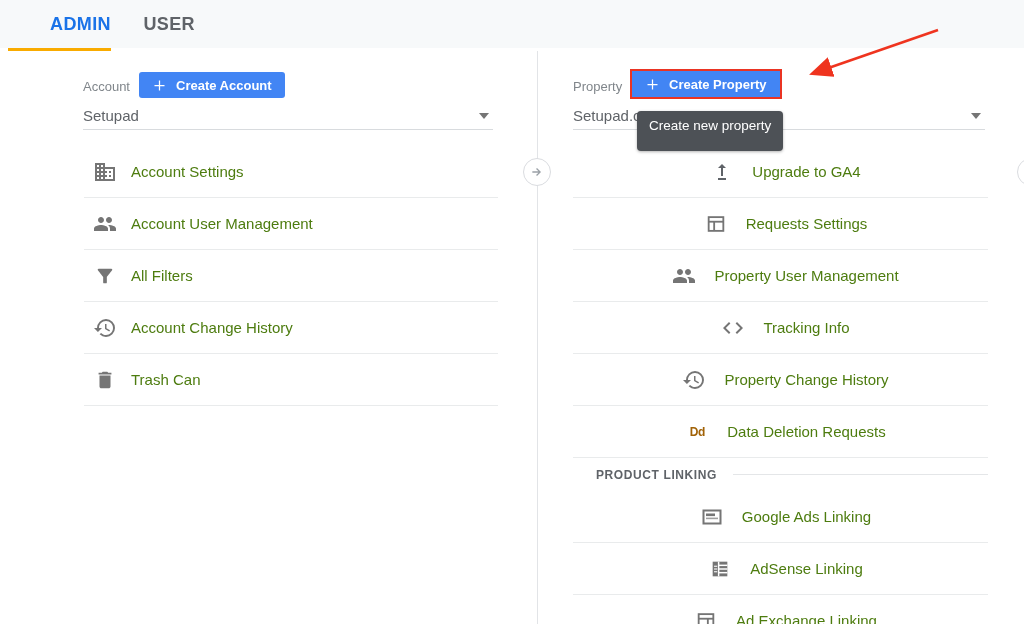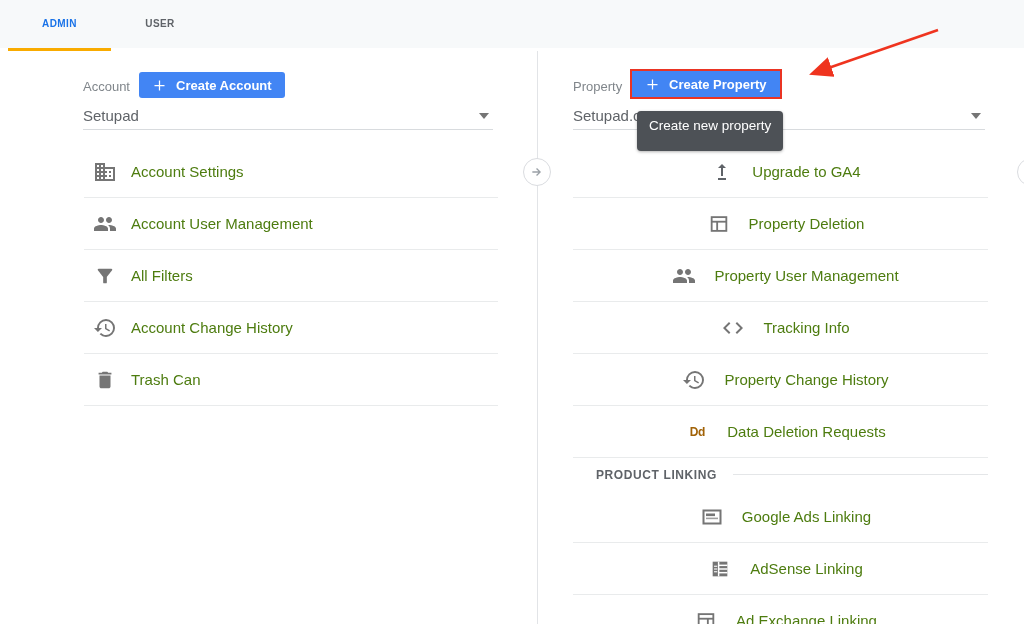--- a/index.html
+++ b/index.html
@@ -4,22 +4,22 @@
 <style>
   * { margin:0; padding:0; box-sizing:border-box; }
   body { background:#fff; font-family:"Liberation Sans", sans-serif; }
   #screen {
     position:relative; width:1024px; height:624px;
     background:#fff; overflow:hidden;
   }
 
   
   .topbar { position:absolute; left:0; top:0; width:1024px; height:48px; background:#f7f9fa; }
-  .tab { position:absolute; top:0; height:48px; line-height:48px; text-align:center;
-         font-size:10px; font-weight:700; letter-spacing:.4px; cursor:pointer; }
+  .tab { position:absolute; top:0; height:48px; line-height:48px; text-align:right;
+         font-size:18px; font-weight:700; letter-spacing:.4px; cursor:pointer; }
   .tab-admin { left:8px; width:103px; color:#1a73e8; }
   .tab-user  { left:125px; width:70px; color:#5f6368; }
   .tab-underline { position:absolute; left:8px; top:48px; width:103px; height:3px; background:#f9ab00; }
 
   
   .col-label { position:absolute; font-size:13px; color:#80868b; }
   .btn-blue {
     display:inline-flex; align-items:center; gap:9px;
     height:26px; padding:0 13px; background:#4285f4; color:#fff;
     border:none; border-radius:3px; font-size:13px; font-weight:700;
@@ -180,21 +180,21 @@
       <span class="ml">Upgrade to GA4</span>
     </div>
     <div class="menu-row">
       <span class="mi">
         <svg width="22" height="22" viewBox="0 0 24 24">
             <rect x="4" y="4.5" width="16" height="15" fill="none" stroke="#757575" stroke-width="2"></rect>
             <line x1="4" y1="9.5" x2="20" y2="9.5" stroke="#757575" stroke-width="2"></line>
             <line x1="10" y1="9.5" x2="10" y2="19.5" stroke="#757575" stroke-width="2"></line>
           </svg>
       </span>
-      <span class="ml">Property Deletion</span>
+      <span class="ml">Requests Settings</span>
     </div>
     <div class="menu-row">
       <span class="mi">
         <svg width="24" height="24" viewBox="0 0 24 24">
             <path fill="#757575" d="M16 11c1.66 0 2.99-1.34 2.99-3S17.66 5 16 5s-3 1.34-3 3 1.34 3 3 3zm-8 0c1.66 0 2.99-1.34 2.99-3S9.66 5 8 5 5 6.34 5 8s1.34 3 3 3zm0 2c-2.33 0-7 1.17-7 3.5V19h14v-2.5c0-2.33-4.67-3.5-7-3.5zm8 0c-.29 0-.62.02-.97.05 1.16.84 1.97 1.97 1.97 3.45V19h6v-2.5c0-2.33-4.67-3.5-7-3.5z"></path>
           </svg>
       </span>
       <span class="ml">Property User Management</span>
     </div>
     <div class="menu-row">

